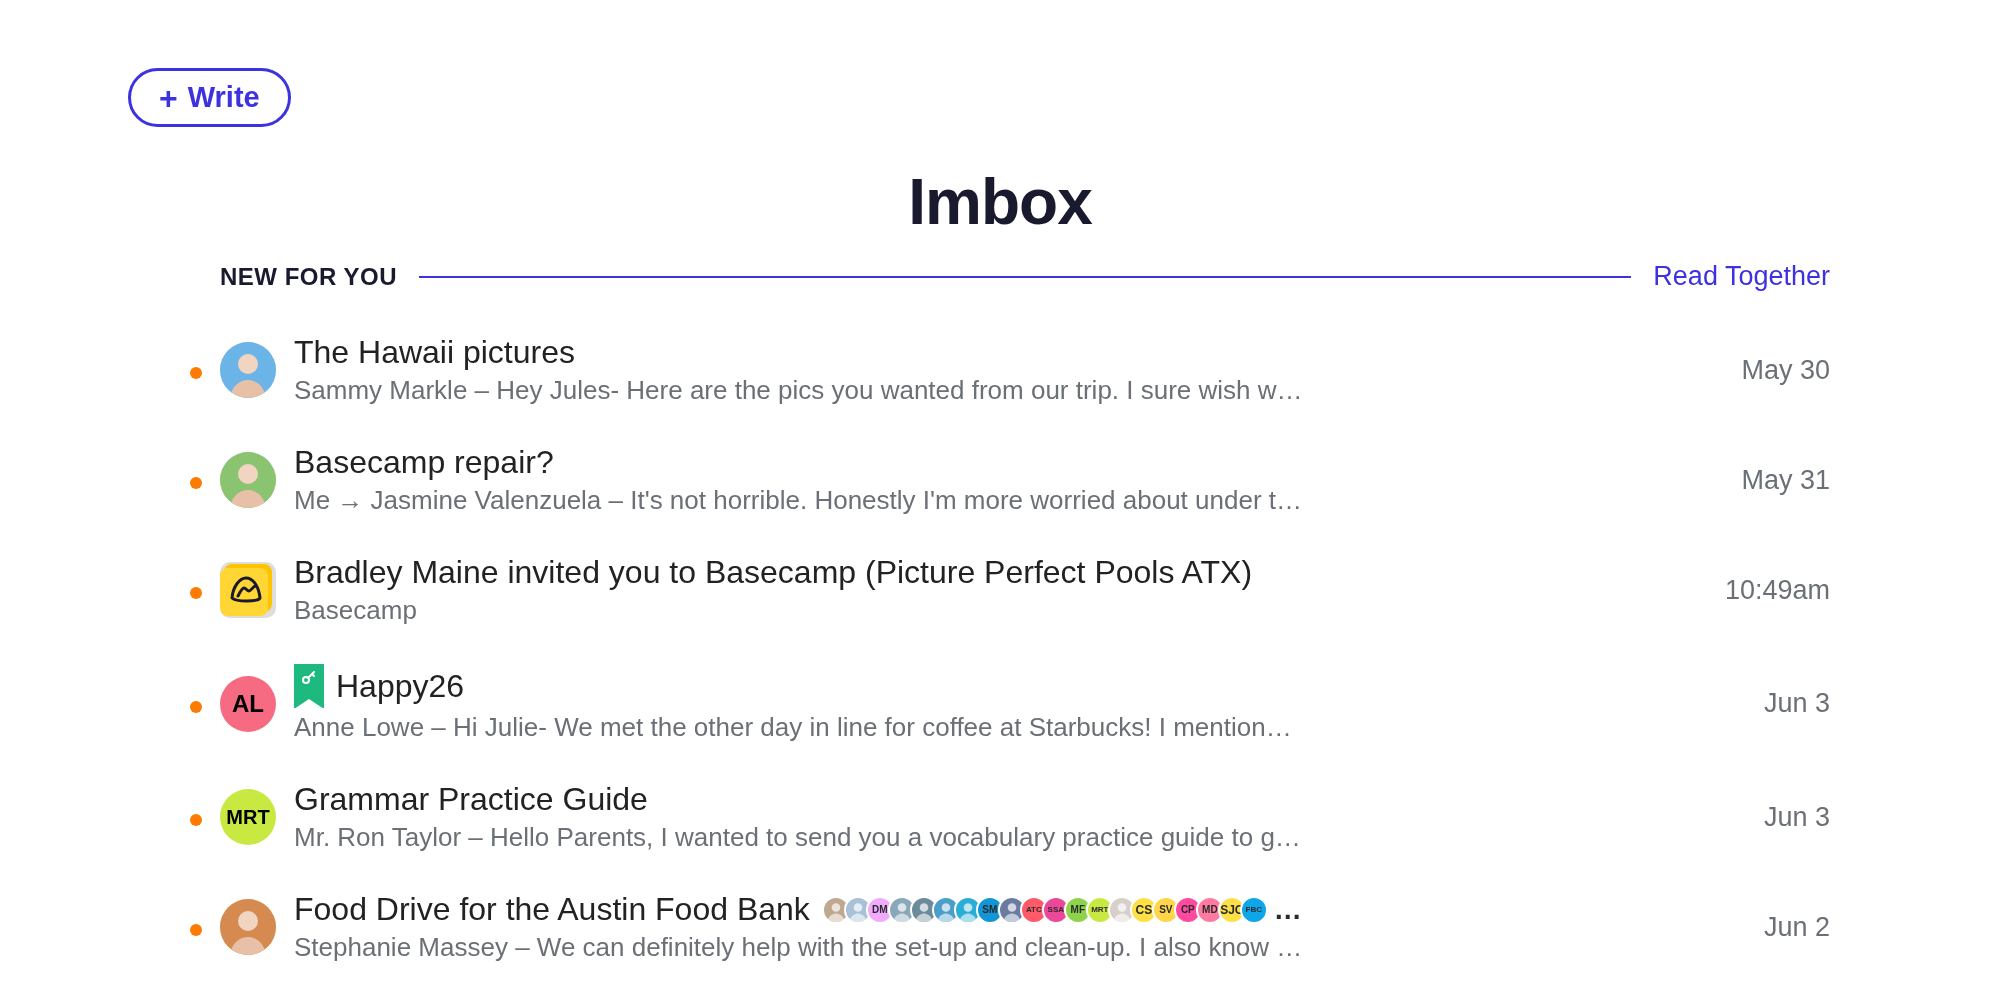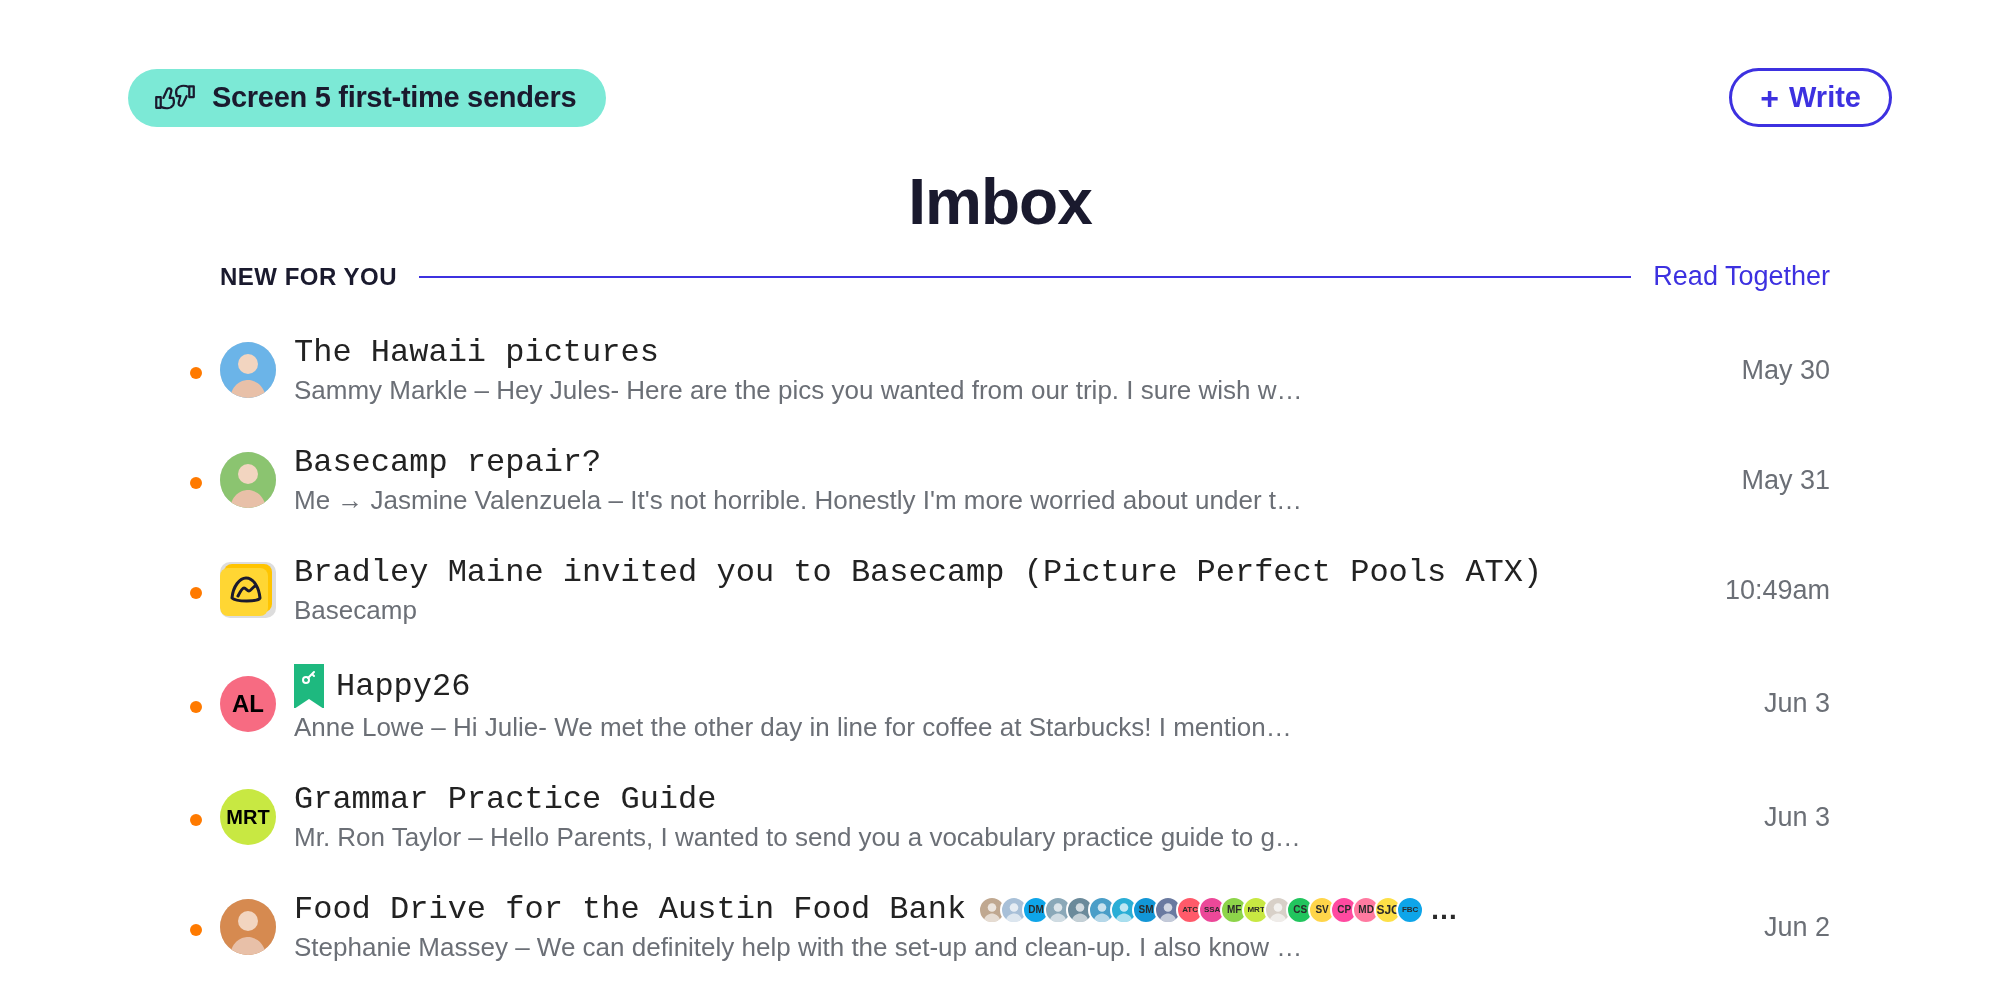--- a/index.html
+++ b/index.html
@@ -133,21 +133,20 @@
     .subject-line {
       display: flex;
       align-items: center;
       gap: 12px;
       font-size: 32px;
       font-weight: 500;
       color: #222;
     }
     .subject-text {
       white-space: nowrap;
-      font-family: Liberation Mono, monospace;
     }
     .preview-line {
       font-size: 26px;
       color: #6b6f76;
       white-space: nowrap;
       overflow: hidden;
       text-overflow: ellipsis;
     }
     .date {
       width: 150px;
@@ -205,31 +204,20 @@
       font-weight: 800;
       letter-spacing: 2px;
       color: #2a2a2a;
     }
     .row .content .preview-line { max-width: 1010px; }
   </style>
 </head>
 <body>
 
 <div class="topbar">
-  <div class="screener-pill">
-    <span class="screener-icon">
-      <svg viewBox="0 0 56 36">
-        <g fill="none" stroke="#1a1a2e" stroke-width="2.5" stroke-linejoin="round" stroke-linecap="round">
-          <path d="M7 18 h5 v12 h-5 z M12 29 c7 3 12 1 14 -2 c1 -2 1 -5 0 -8 l-4 0 l2 -8 c0 -3 -4 -4 -5 -1 l-4 9"></path>
-          <path d="M49 18 h-5 v-12 h5 z M44 7 c-7 -3 -12 -1 -14 2 c-1 2 -1 5 0 8 l4 0 l-2 8 c0 3 4 4 5 1 l4 -9"></path>
-        </g>
-      </svg>
-    </span>
-    <span>Screen 5 first-time senders</span>
-  </div>
 
   <button class="write-btn">
     <span class="plus">+</span>
     <span>Write</span>
   </button>
 </div>
 
 <h1 class="page-title">Imbox</h1>
 
 <div class="section-header">
@@ -338,21 +326,21 @@
                 <circle cx="14" cy="11" r="5" fill="rgba(255,255,255,0.7)"></circle>
                 <path d="M4 28 c1 -8 7 -10 10 -10 c3 0 9 2 10 10 z" fill="rgba(255,255,255,0.6)"></path>
               </svg>
             </span>
             <span class="chip" style="background: rgb(168, 192, 216);">
               <svg viewBox="0 0 28 28">
                 <circle cx="14" cy="11" r="5" fill="rgba(255,255,255,0.7)"></circle>
                 <path d="M4 28 c1 -8 7 -10 10 -10 c3 0 9 2 10 10 z" fill="rgba(255,255,255,0.6)"></path>
               </svg>
             </span>
-            <span class="chip" style="background: #0ea5e9; font-size: 10px;">DM</span>
+            <span class="chip" style="background: #f0abfc; font-size: 10px;">DM</span>
             <span class="chip" style="background: rgb(138, 168, 184);">
               <svg viewBox="0 0 28 28">
                 <circle cx="14" cy="11" r="5" fill="rgba(255,255,255,0.7)"></circle>
                 <path d="M4 28 c1 -8 7 -10 10 -10 c3 0 9 2 10 10 z" fill="rgba(255,255,255,0.6)"></path>
               </svg>
             </span>
             <span class="chip" style="background: rgb(107, 138, 154);">
               <svg viewBox="0 0 28 28">
                 <circle cx="14" cy="11" r="5" fill="rgba(255,255,255,0.7)"></circle>
                 <path d="M4 28 c1 -8 7 -10 10 -10 c3 0 9 2 10 10 z" fill="rgba(255,255,255,0.6)"></path>
@@ -380,21 +368,21 @@
             <span class="chip" style="background: rgb(255, 90, 106); font-size: 8px;">ATC</span>
             <span class="chip" style="background: #ec4899; font-size: 8px;">SSA</span>
             <span class="chip" style="background: rgb(141, 212, 74); font-size: 10px;">MF</span>
             <span class="chip" style="background: rgb(200, 232, 66); font-size: 8px;">MRT</span>
             <span class="chip" style="background: rgb(216, 208, 200);">
               <svg viewBox="0 0 28 28">
                 <circle cx="14" cy="11" r="5" fill="rgba(255,255,255,0.7)"></circle>
                 <path d="M4 28 c1 -8 7 -10 10 -10 c3 0 9 2 10 10 z" fill="rgba(255,255,255,0.6)"></path>
               </svg>
             </span>
-            <span class="chip" style="background: #22c55e; font-size: 10px;">CS</span>
+            <span class="chip" style="background: #fde047; font-size: 12px;">CS</span>
             <span class="chip" style="background: rgb(255, 213, 74); font-size: 10px;">SV</span>
             <span class="chip" style="background: rgb(255, 74, 160); font-size: 10px;">CP</span>
             <span class="chip" style="background: rgb(255, 122, 160); font-size: 10px;">MD</span>
             <span class="chip" style="background: #fde047; font-size: 12px;">SJC</span>
             <span class="chip" style="background: #0ea5e9; font-size: 8px;">FBC</span>
             <span class="more-dots">…</span>
           </span>
         </div>
         <div class="preview-line">Stephanie Massey – We can definitely help with the set-up and clean-up. I also know some folks tha…</div>
       </div>

